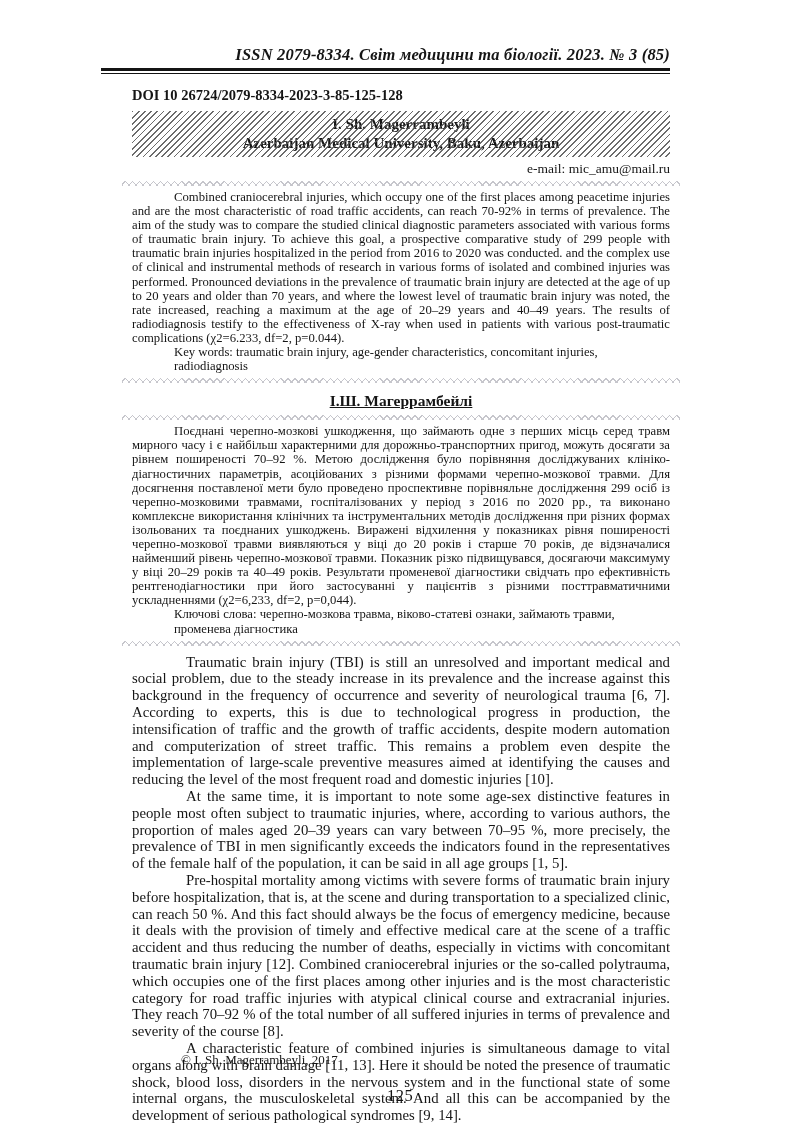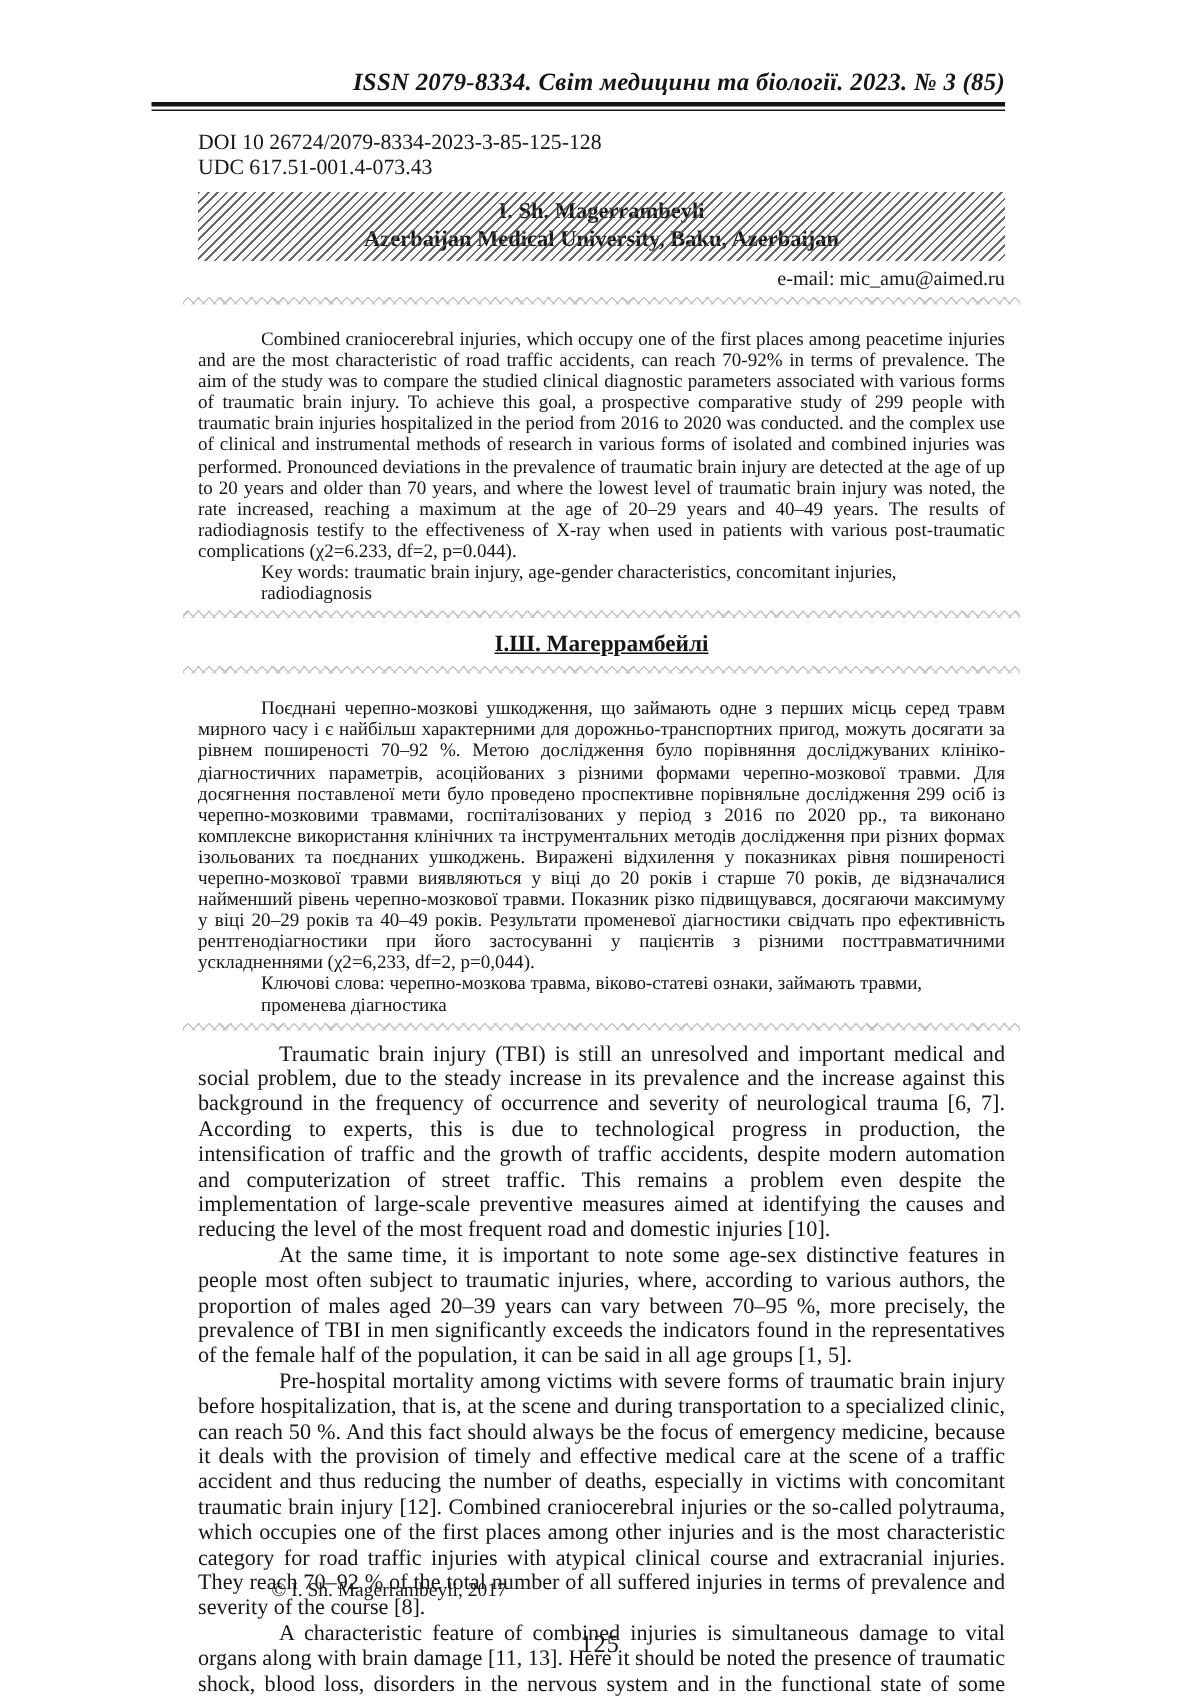--- a/index.html
+++ b/index.html
@@ -27,21 +27,21 @@
   }
   .rule {
     margin-top: 4px;
     margin-left: -31px;
     height: 2px;
     border-top: 3px solid #141414;
     border-bottom: 1px solid #141414;
   }
 
   
-  .meta { margin-top: 13px; font-weight: normal; font-size: 14.5px; line-height: 17px; }
+  .meta { margin-top: 13px; font-weight: bold; font-size: 14.5px; line-height: 17px; }
 
   
   .band {
     position: relative;
     margin-top: 7px;
     padding: 4px 0 5px;
     text-align: center;
     font-weight: bold;
     font-size: 15px;
     line-height: 18.5px;
@@ -80,21 +80,21 @@
     margin-top: 5px;
     margin-left: -10px;
     margin-right: -10px;
     background-image:
       repeating-linear-gradient(45deg,  #c6c6cc 0 1px, rgba(0,0,0,0) 1px 5px),
       repeating-linear-gradient(-45deg, #c6c6cc 0 1px, rgba(0,0,0,0) 1px 5px);
   }
 
   
   .abstract {
-    margin-top: 16px;
+    margin-top: 4px;
     font-size: 12.7px;
     line-height: 14.1px;
     text-align: justify;
   }
   .abstract .abs-text { text-indent: 42px; margin: 0; }
   .kw-line { padding-left: 42px; margin: 0; text-align: left; }
   .kw-label { font-weight: normal; }
 
   
   .ua-author {
@@ -139,30 +139,29 @@
 <body>
 
 <div class="page">
   <div class="content">
 
     <div class="issn">ISSN 2079-8334. Світ медицини та біології. 2023. № 3 (85)</div>
     <div class="rule"></div>
 
     <div class="meta">
       <div>DOI 10 26724/2079-8334-2023-3-85-125-128</div>
-      <div>UDC 617.51-001.4-073.43</div>
     </div>
 
     <div class="band">
       <div class="band-text">I. Sh. Magerrambeyli</div>
       <div class="band-text">Azerbaijan Medical University, Baku, Azerbaijan</div>
     </div>
 
 
-    <div class="email">e-mail: mic_amu@aimed.ru</div>
+    <div class="email">e-mail: mic_amu@mail.ru</div>
 
     <div class="zigzag"></div>
 
     <div class="abstract">
       <p class="abs-text">Combined craniocerebral injuries, which occupy one of the first places among peacetime injuries and are the most characteristic of road traffic accidents, can reach 70-92% in terms of prevalence. The aim of the study was to compare the studied clinical diagnostic parameters associated with various forms of traumatic brain injury. To achieve this goal, a prospective comparative study of 299 people with traumatic brain injuries hospitalized in the period from 2016 to 2020 was conducted. and the complex use of clinical and instrumental methods of research in various forms of isolated and combined injuries was performed. Pronounced deviations in the prevalence of traumatic brain injury are detected at the age of up to 20 years and older than 70 years, and where the lowest level of traumatic brain injury was noted, the rate increased, reaching a maximum at the age of 20–29 years and 40–49 years. The results of radiodiagnosis testify to the effectiveness of X-ray when used in patients with various post-traumatic complications (χ2=6.233, df=2, p=0.044).</p>
       <p class="kw-line"><span class="kw-label">Key words:</span><span> traumatic brain injury, age-gender characteristics, concomitant injuries, radiodiagnosis</span></p>
     </div>
 
     <div class="zigzag"></div>
 

